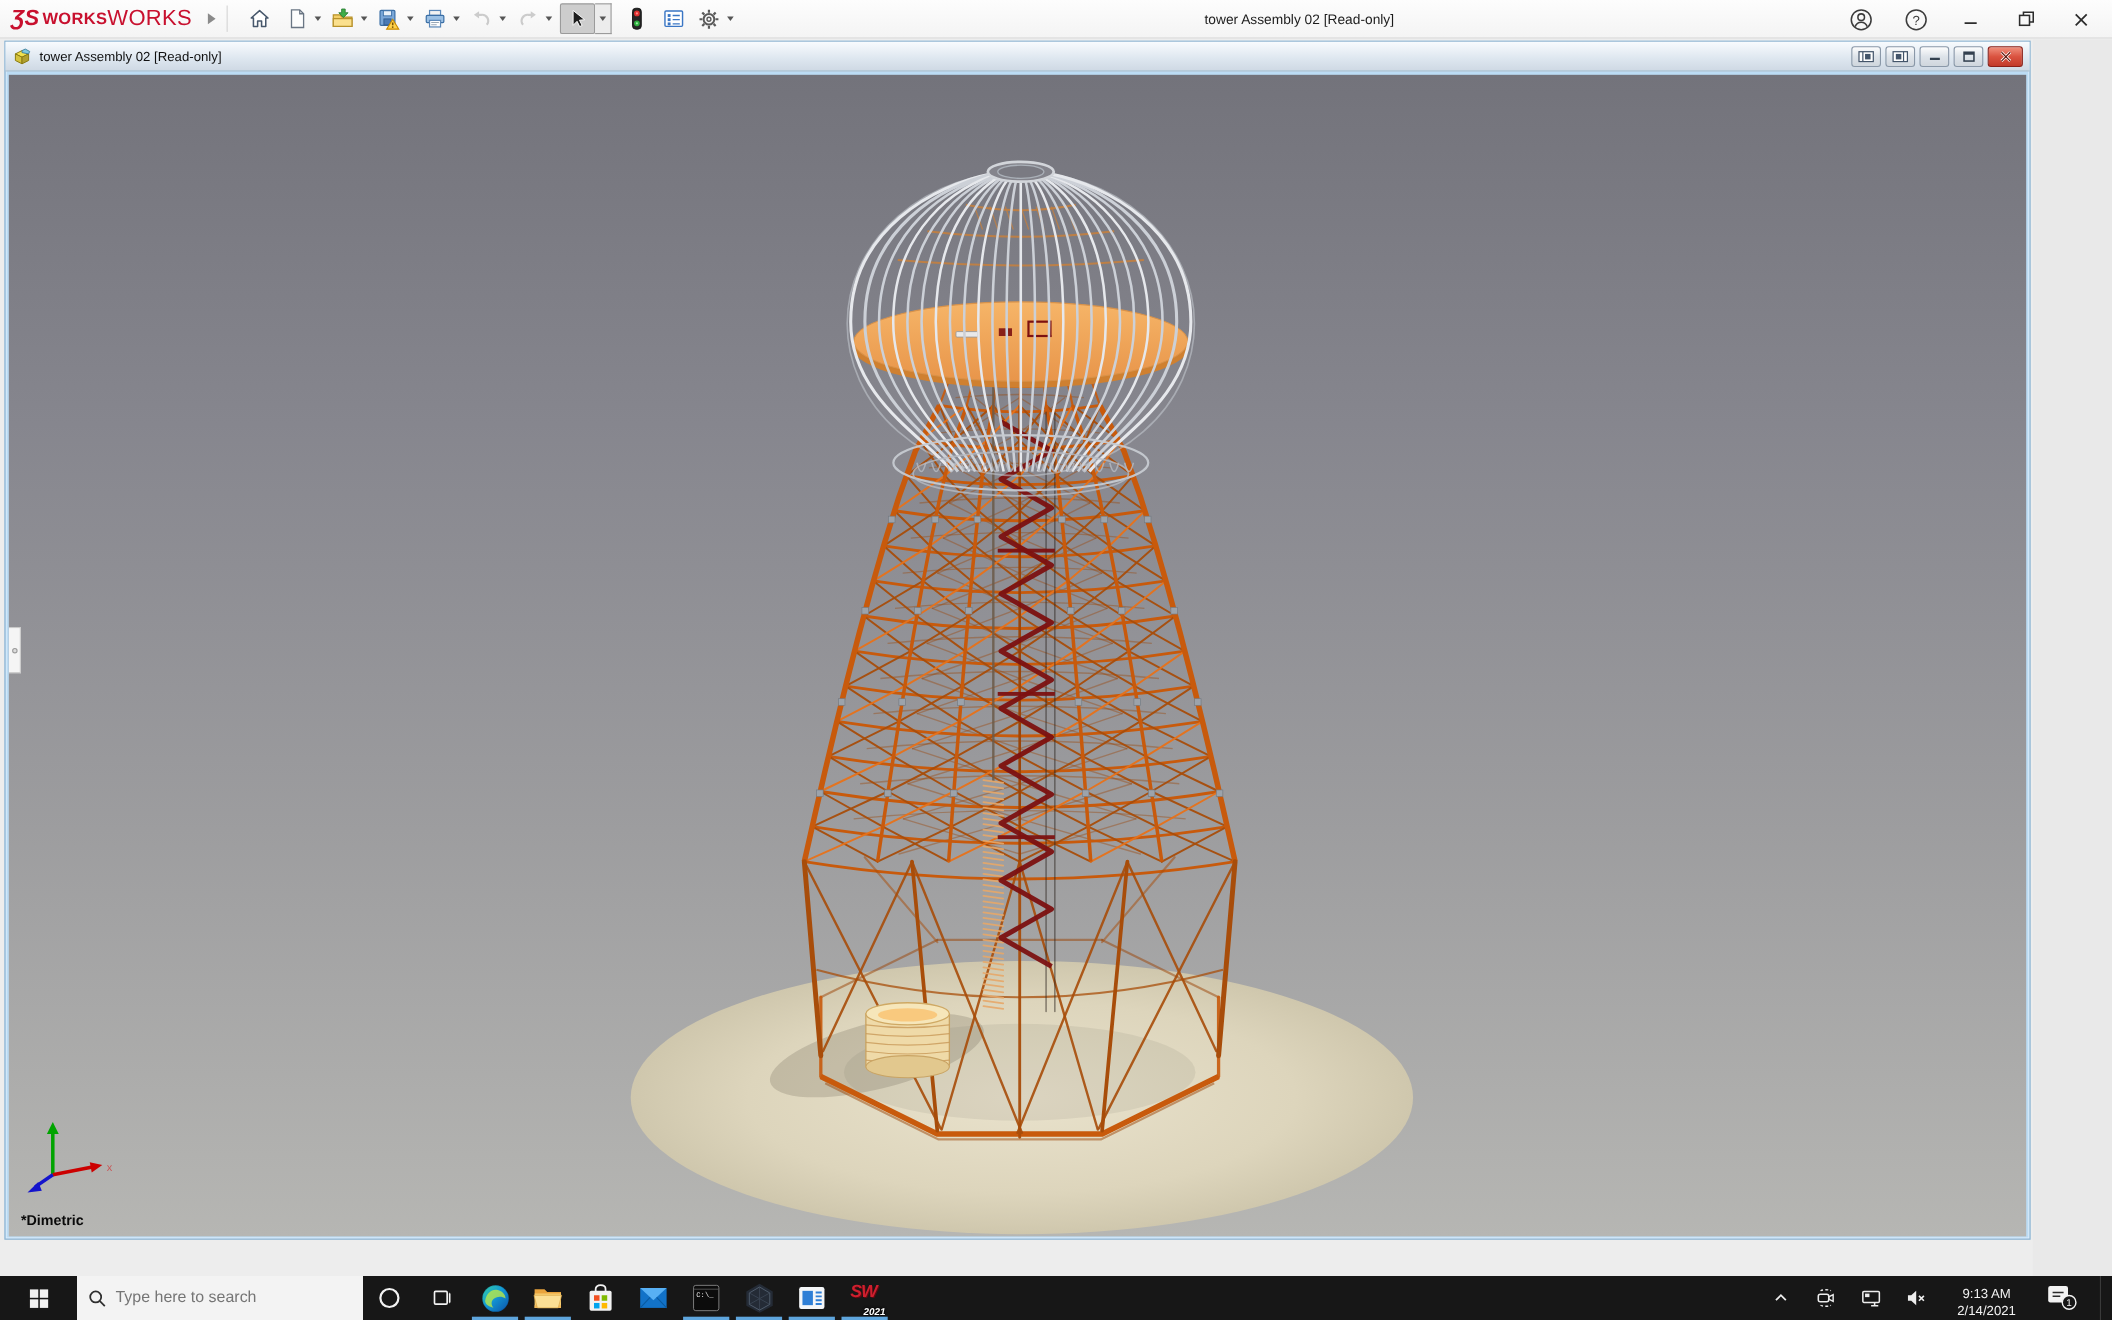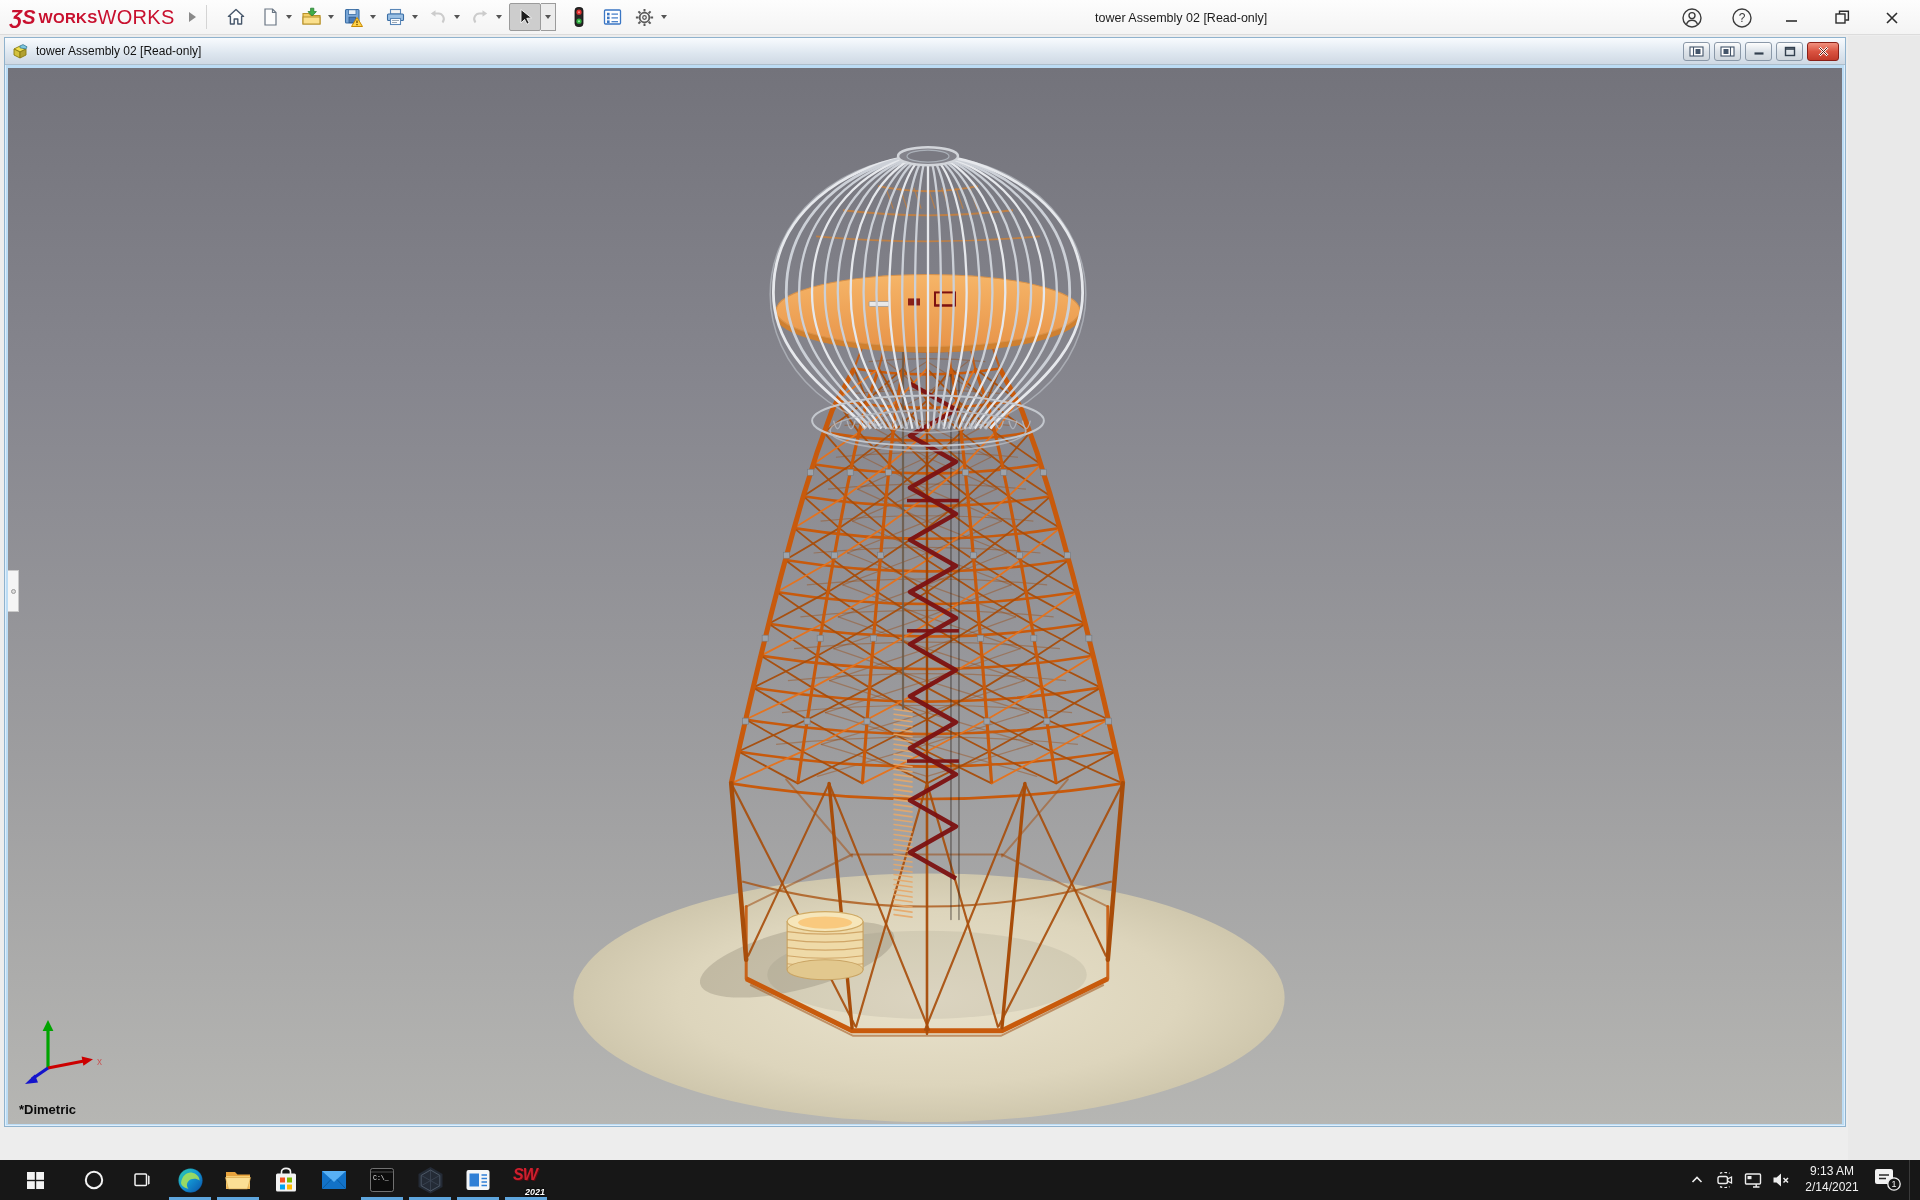--- a/index.html
+++ b/index.html
@@ -60,21 +60,21 @@
   .search-box input { border:none; outline:none; background:transparent; font-size:14.5px; color:#303030; width:190px;
     font-family:"Liberation Sans",sans-serif; }
   .task-slot { width:48px; position:relative; display:flex; align-items:center; justify-content:center; }
   .task-slot .indicator { display:none; position:absolute; bottom:0; left:3px; width:42px; height:3px; background:#5ea5dd; }
   .task-slot.running .indicator { display:block; }
   .sw-icon { position:relative; width:30px; height:30px;font-style:italic; }
   .sw-letters { font-weight:bold; font-size:16px; color:#cf1f2e; letter-spacing:-1px;
     text-shadow:1px 1px 0 #5a0a10; position:absolute; left:2px; top:1px; }
   .sw-year { position:absolute; right:-4px; bottom:-2px; font-size:9px; font-weight:bold; color:#fff;
     text-shadow:0 0 2px #000, 0 0 2px #000; }
-  .tray { margin-left:auto; display:flex; align-items:center; gap:4px; padding-right:6px; }
+  .tray { margin-left:auto; display:flex; align-items:flex-end; gap:17px; padding-right:6px; }
   .tray-icon { width:24px; height:40px; display:flex; align-items:center; justify-content:center; }
   .clock { color:#f2f2f2; font-size:12px; text-align:center; line-height:1.3; width:70px; }
   .show-desktop { width:5px; height:40px; border-left:1px solid #3a3a3a; }
 </style>
 </head>
 <body>
 
 <header class="app-titlebar">
   <div class="brand">
     <span class="logo-mark">ƷS</span>
@@ -741,20 +741,27 @@
 
 <footer class="taskbar">
   <div class="tb-start">
     <svg width="17" height="17" viewBox="0 0 17 17">
       <rect x="0" y="0" width="7.8" height="7.8" fill="#f2f2f2"></rect>
         <rect x="9.2" y="0" width="7.8" height="7.8" fill="#f2f2f2"></rect>
       <rect x="0" y="9.2" width="7.8" height="7.8" fill="#f2f2f2"></rect>
         <rect x="9.2" y="9.2" width="7.8" height="7.8" fill="#f2f2f2"></rect>
     </svg>
   </div>
+  <div class="search-box">
+    <svg width="17" height="17" viewBox="0 0 17 17">
+      <circle cx="7" cy="7" r="5" fill="none" stroke="#2f2f2f" stroke-width="1.6"></circle>
+      <path d="M10.8 10.8 L15.3 15.3" stroke="#2f2f2f" stroke-width="1.6"></path>
+    </svg>
+    <input type="text" placeholder="Type here to search" style="">
+  </div>
   <div class="task-slot">
     <svg width="22" height="22" viewBox="0 0 22 22">
       <circle cx="11" cy="11" r="8.2" fill="none" stroke="#f2f2f2" stroke-width="2"></circle>
     </svg>
   </div>
   <div class="task-slot">
     <svg width="20" height="20" viewBox="0 0 20 20">
       <rect x="3" y="4" width="11.5" height="11.5" rx="1" fill="none" stroke="#f2f2f2" stroke-width="1.5"></rect>
       <path d="M16.8 6 V14 M16.8 6 H16.2 M16.8 14 H16.2" stroke="#f2f2f2" stroke-width="1.5"></path>
     </svg>

